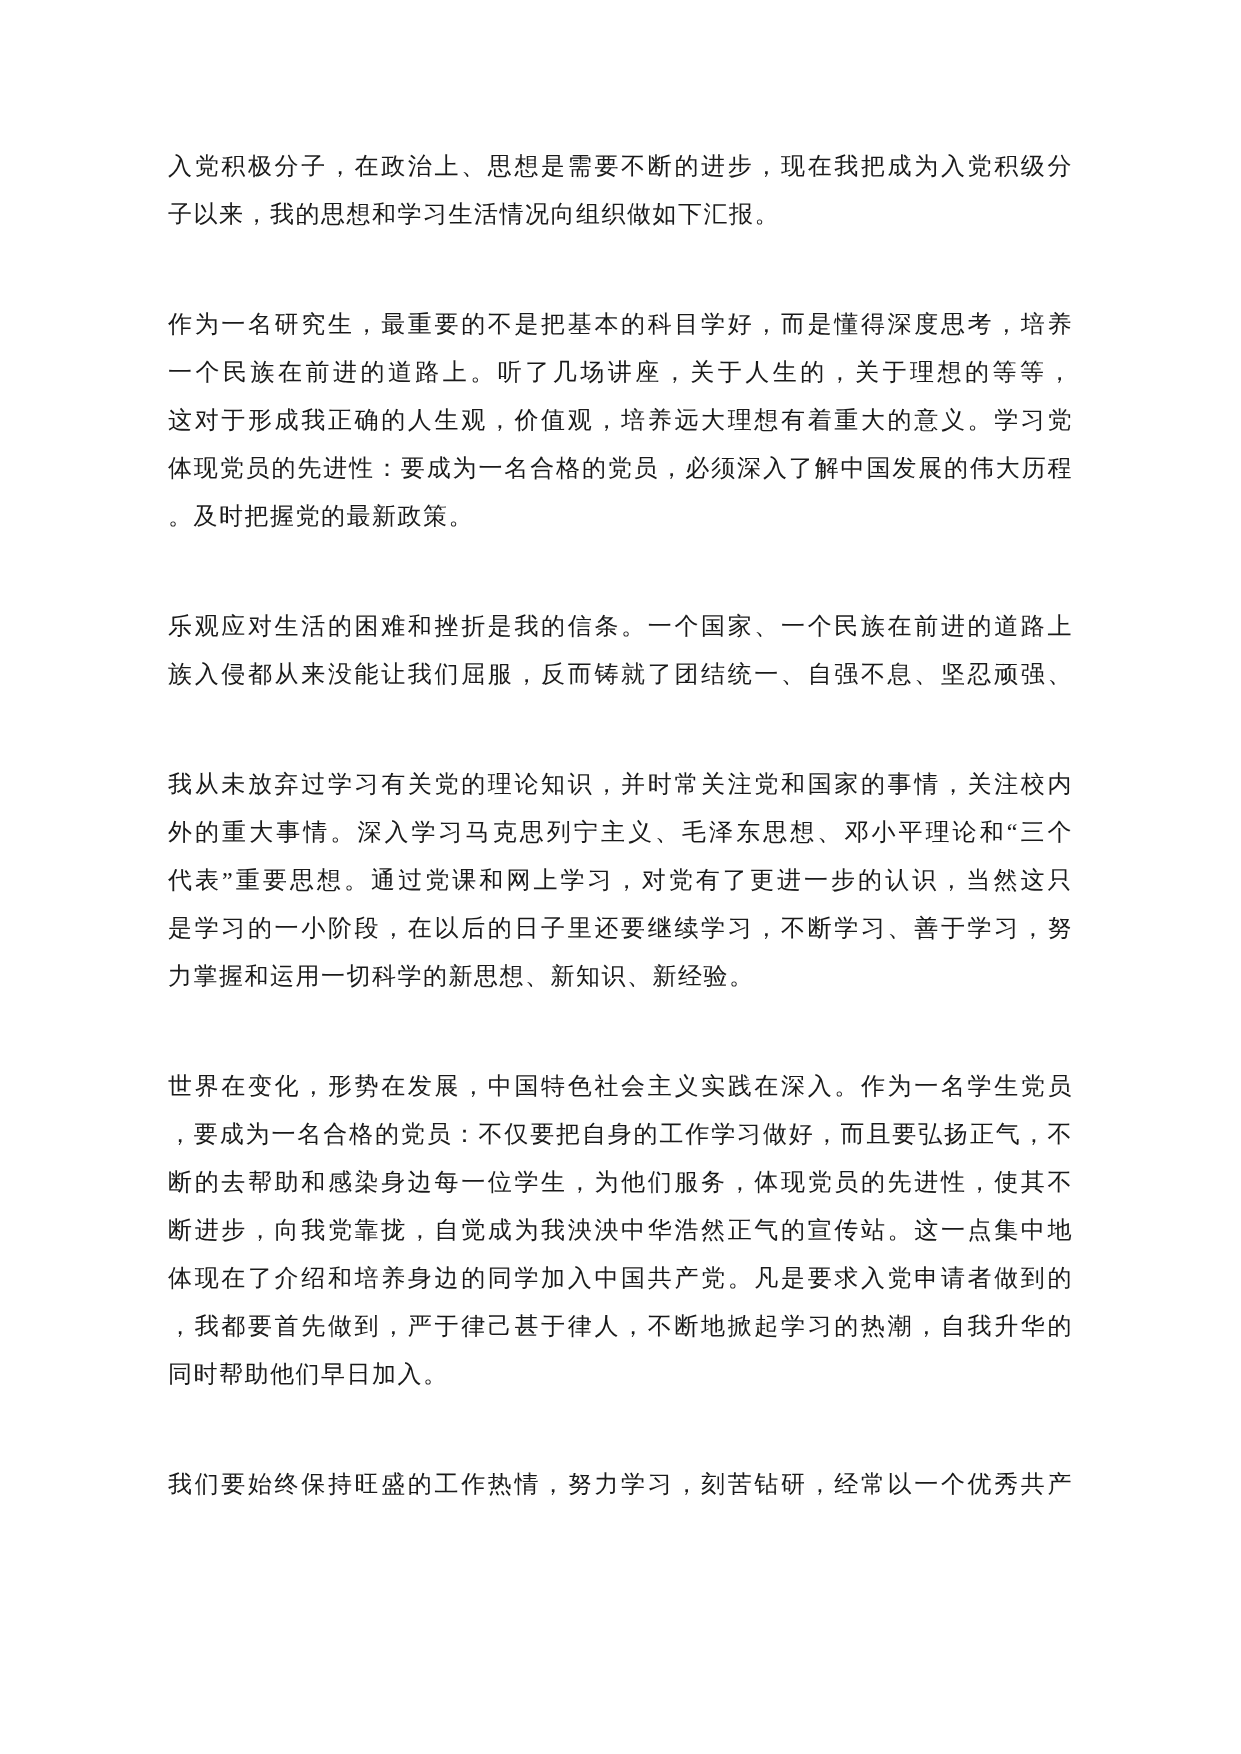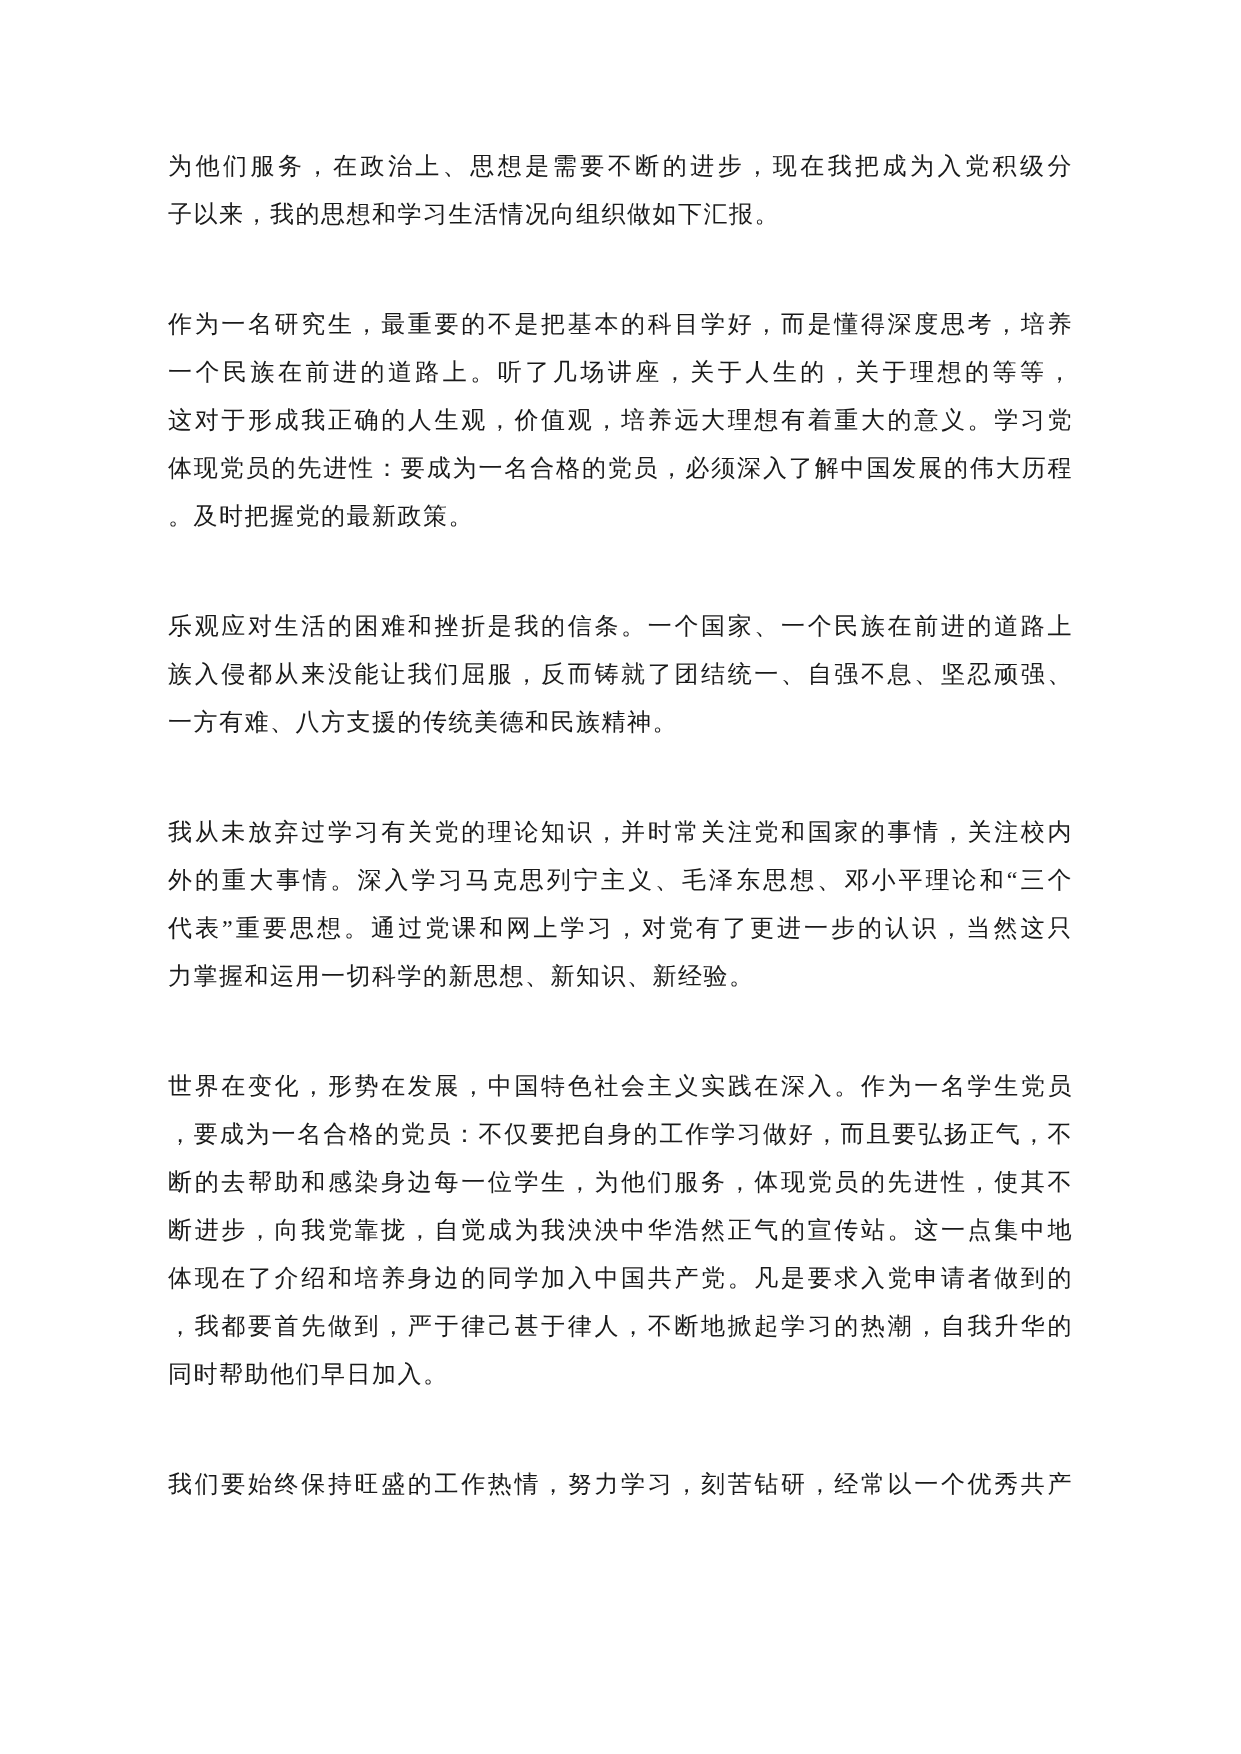--- a/index.html
+++ b/index.html
@@ -46,39 +46,39 @@
   .line.lastline {
     text-align-last: left;
   }
 </style>
 </head>
 <body style="background: rgb(255, 255, 255);">
 
 <div class="page">
   <div class="doc" style="color: rgb(26, 26, 26);">
       <div class="para">
-        <div class="line">为他们服务，在政治上、思想是需要不断的进步，现在我把成为入党积级分</div>
+        <div class="line">入党积极分子，在政治上、思想是需要不断的进步，现在我把成为入党积级分</div>
         <div class="line lastline">子以来，我的思想和学习生活情况向组织做如下汇报。</div>
       </div>
       <div class="para">
         <div class="line">作为一名研究生，最重要的不是把基本的科目学好，而是懂得深度思考，培养</div>
         <div class="line">一个民族在前进的道路上。听了几场讲座，关于人生的，关于理想的等等，</div>
         <div class="line">这对于形成我正确的人生观，价值观，培养远大理想有着重大的意义。学习党</div>
         <div class="line">体现党员的先进性：要成为一名合格的党员，必须深入了解中国发展的伟大历程</div>
         <div class="line lastline">。及时把握党的最新政策。</div>
       </div>
       <div class="para">
         <div class="line">乐观应对生活的困难和挫折是我的信条。一个国家、一个民族在前进的道路上</div>
         <div class="line">族入侵都从来没能让我们屈服，反而铸就了团结统一、自强不息、坚忍顽强、</div>
-        <div class="line lastline">一方有难、八方支援的传统美德和民族精神。</div>
       </div>
       <div class="para">
         <div class="line">我从未放弃过学习有关党的理论知识，并时常关注党和国家的事情，关注校内</div>
         <div class="line">外的重大事情。深入学习马克思列宁主义、毛泽东思想、邓小平理论和“三个</div>
         <div class="line">代表”重要思想。通过党课和网上学习，对党有了更进一步的认识，当然这只</div>
+        <div class="line">是学习的一小阶段，在以后的日子里还要继续学习，不断学习、善于学习，努</div>
         <div class="line lastline">力掌握和运用一切科学的新思想、新知识、新经验。</div>
       </div>
       <div class="para">
         <div class="line">世界在变化，形势在发展，中国特色社会主义实践在深入。作为一名学生党员</div>
         <div class="line">，要成为一名合格的党员：不仅要把自身的工作学习做好，而且要弘扬正气，不</div>
         <div class="line">断的去帮助和感染身边每一位学生，为他们服务，体现党员的先进性，使其不</div>
         <div class="line">断进步，向我党靠拢，自觉成为我泱泱中华浩然正气的宣传站。这一点集中地</div>
         <div class="line">体现在了介绍和培养身边的同学加入中国共产党。凡是要求入党申请者做到的</div>
         <div class="line">，我都要首先做到，严于律己甚于律人，不断地掀起学习的热潮，自我升华的</div>
         <div class="line lastline">同时帮助他们早日加入。</div>

